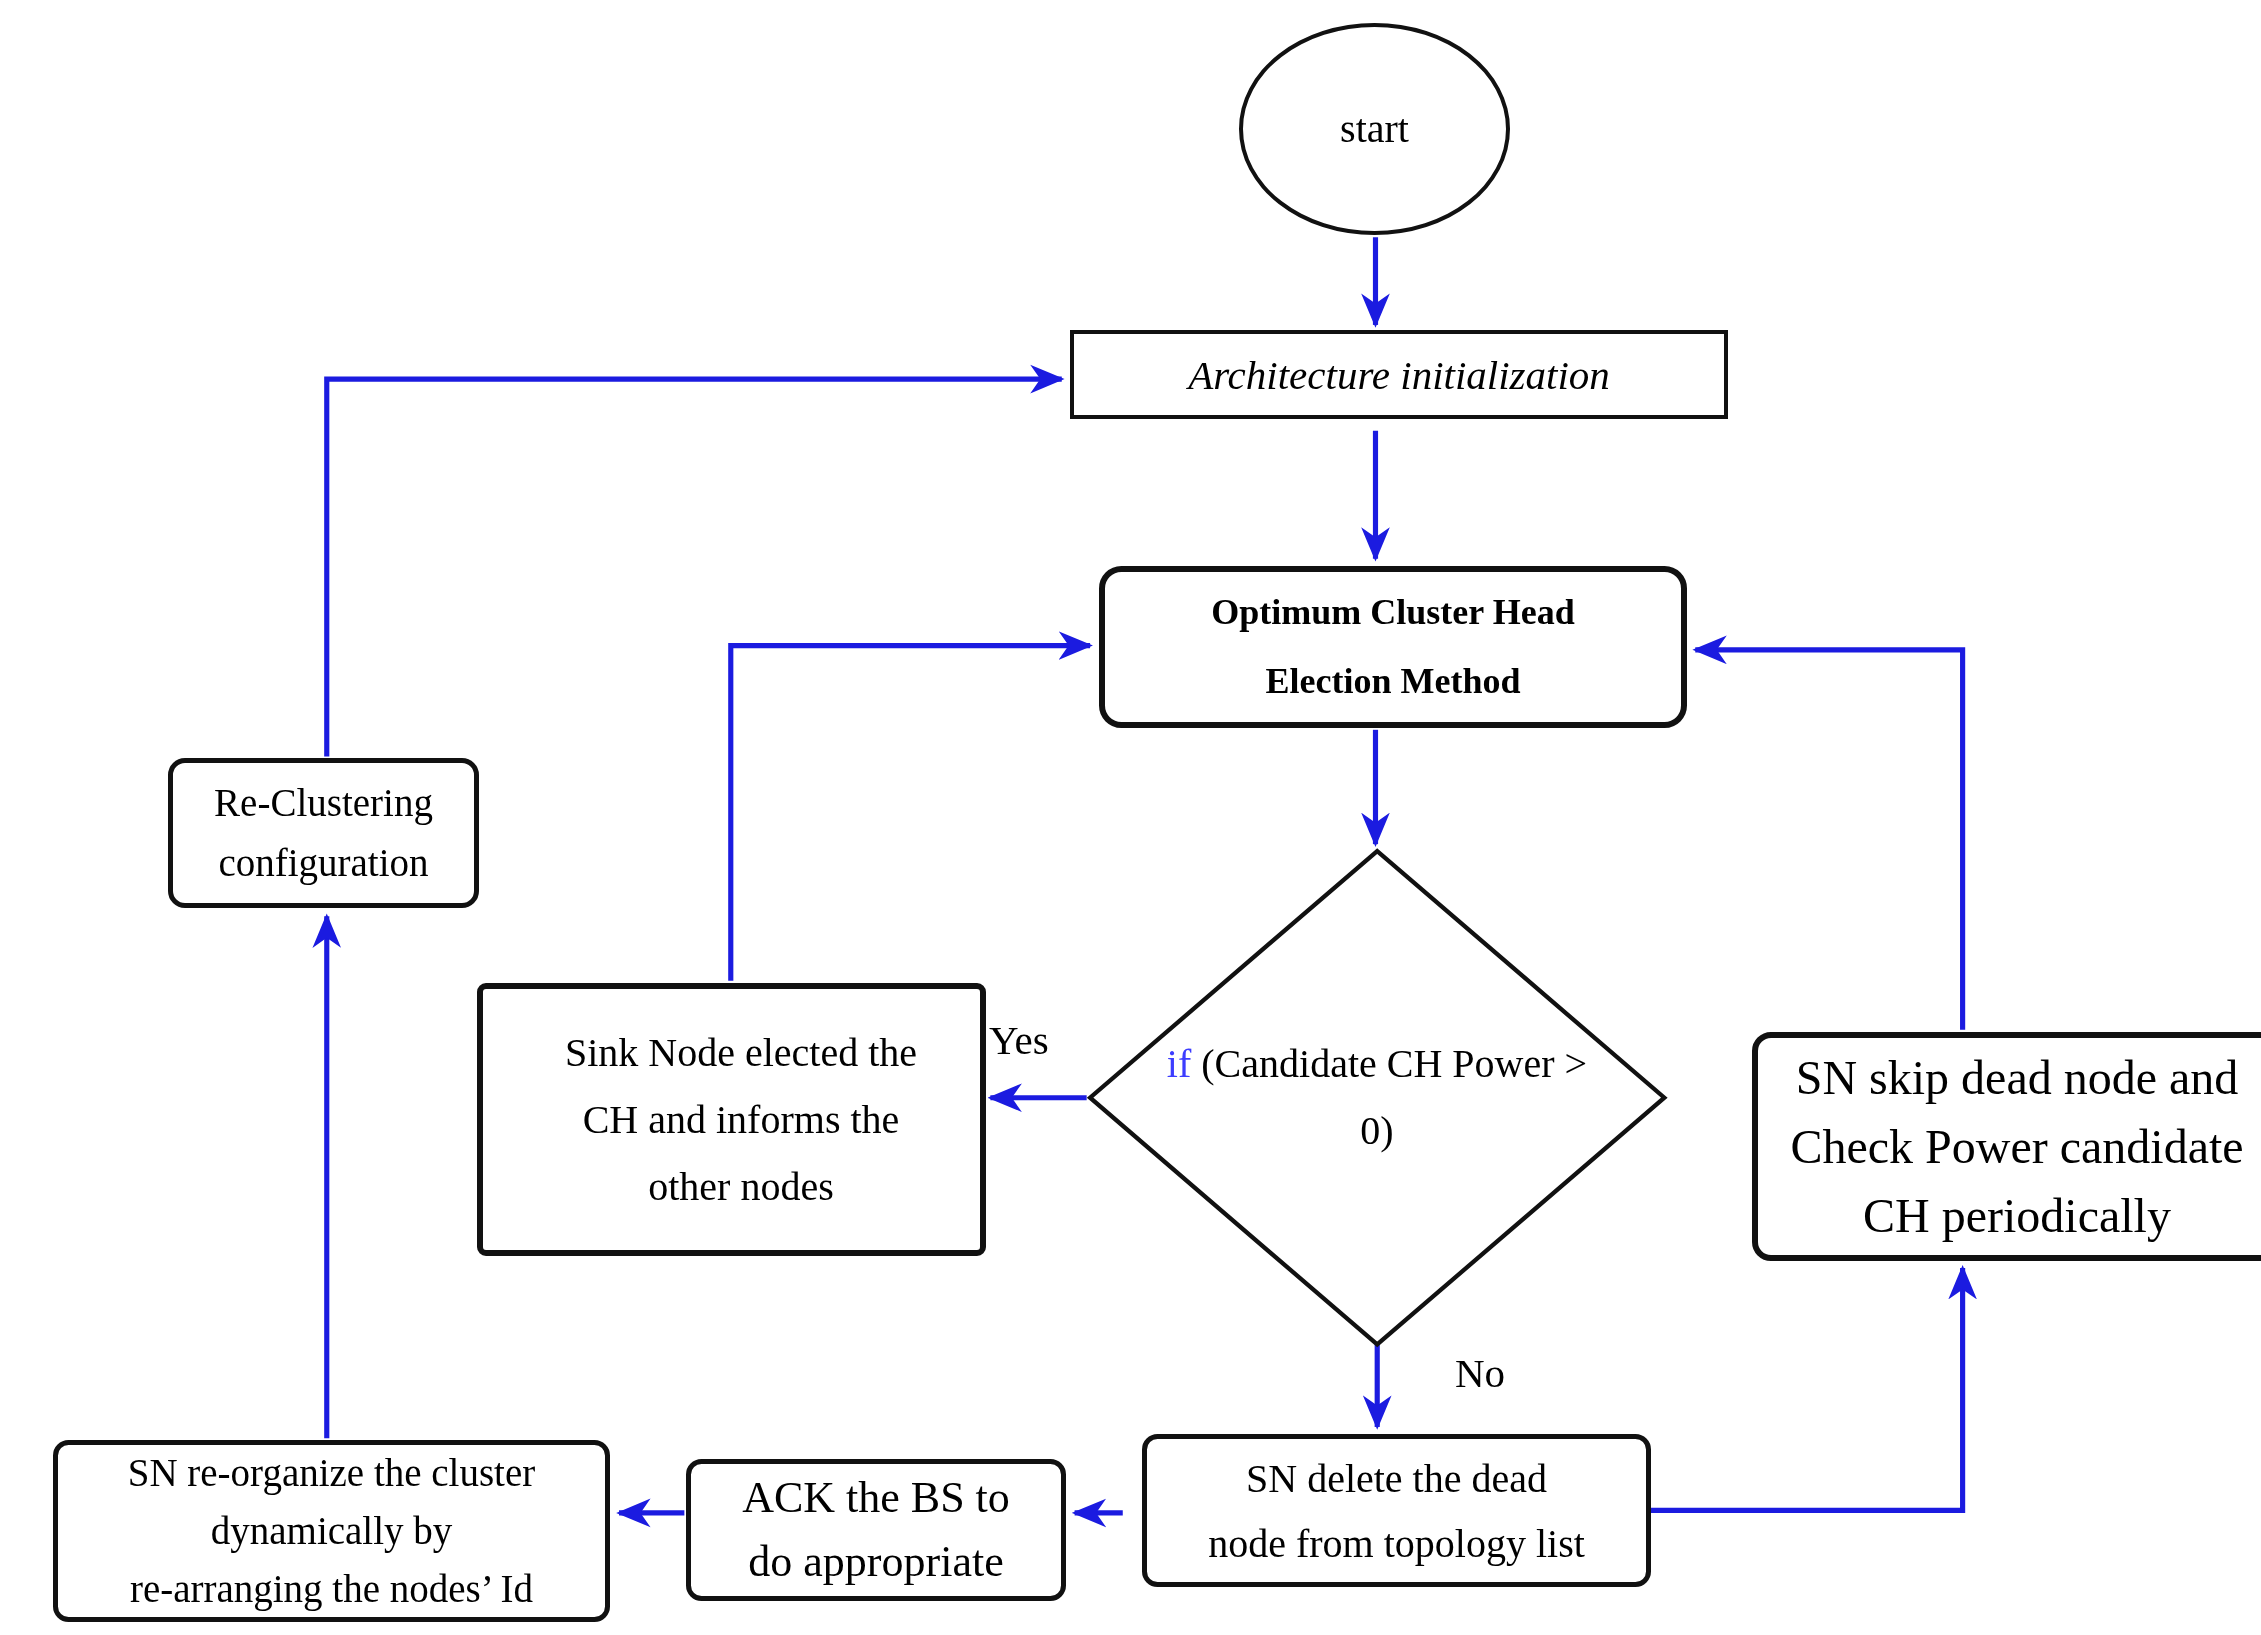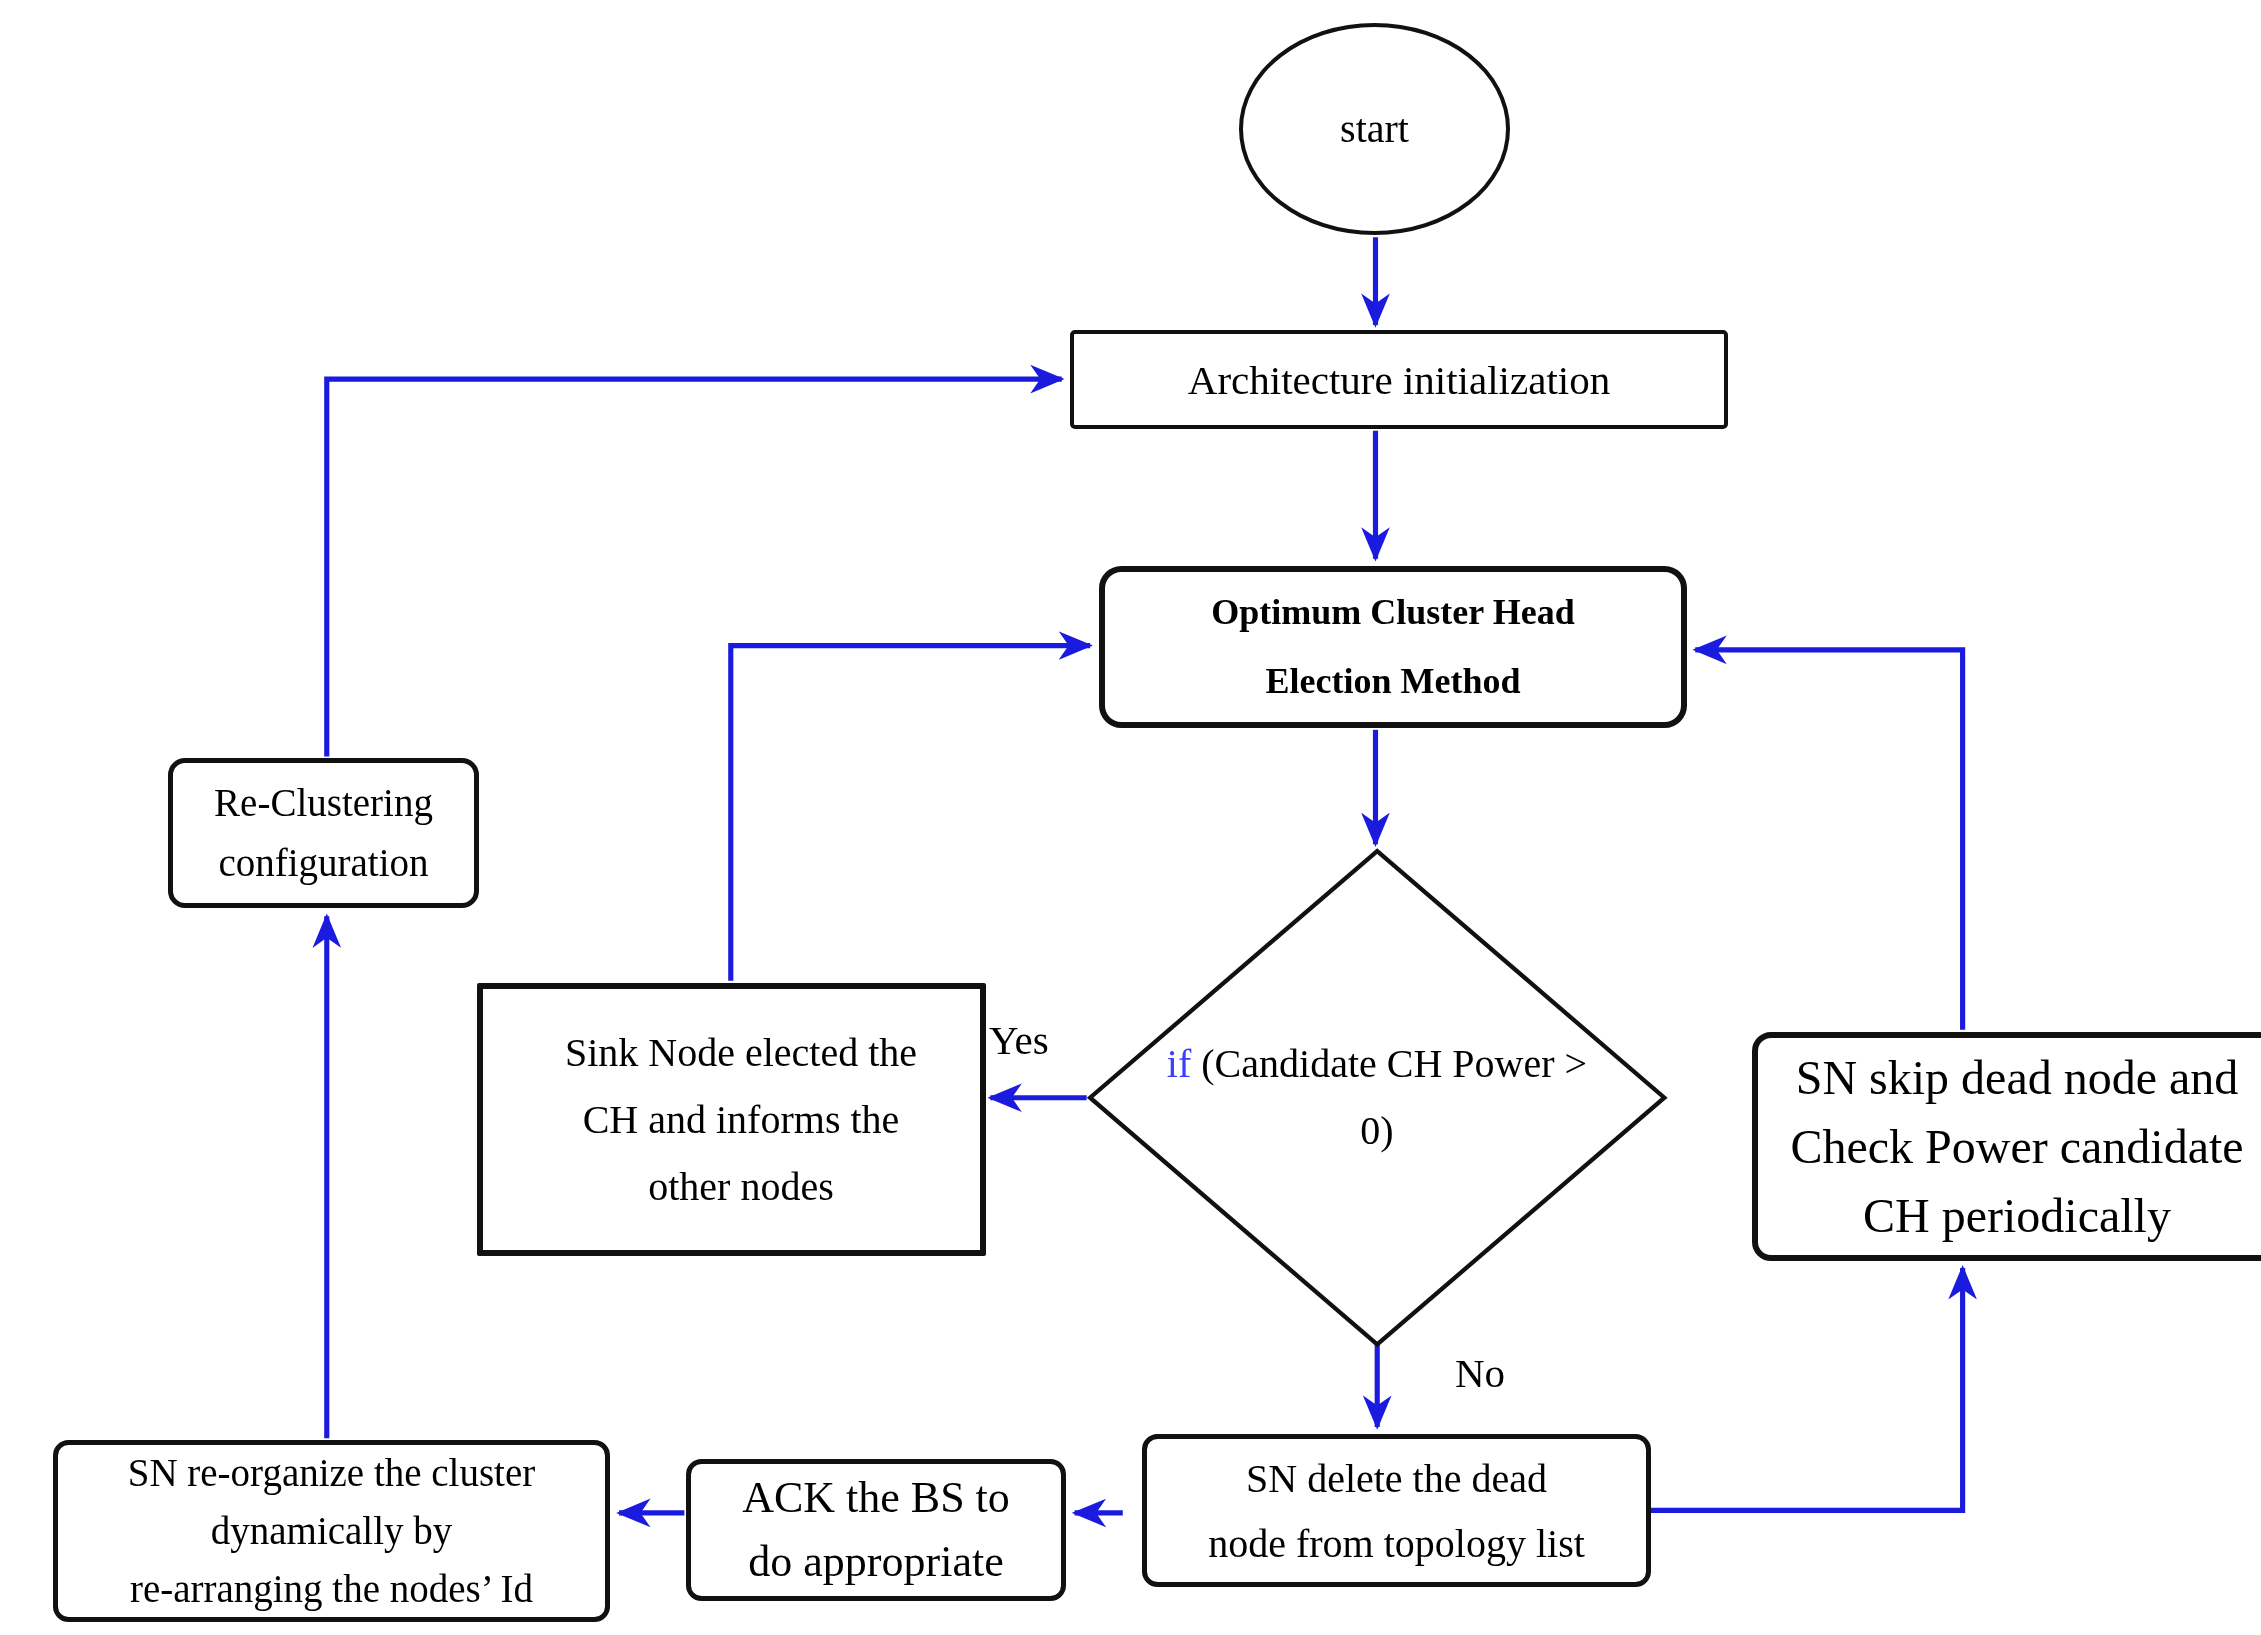--- a/index.html
+++ b/index.html
@@ -22,35 +22,35 @@
     border:5.2px solid var(--line,#111111);
     border-radius:15.5px;
     font-size:40px;line-height:64px;
   }
   .node .ln{display:block;white-space:nowrap;}
   #node-start{
     left:1239px;top:23px;width:271px;height:212px;
     border-radius:50%;border-width:4.3px;font-size:40px;
   }
   #node-architecture{
-    left:1070px;top:330px;width:658px;height:99px;
-    border-width:4.3px;border-radius:5px;font-size:41px;
+    left:1070px;top:330px;width:658px;height:89px;
+    border-width:4.3px;border-radius:0;font-size:41px;font-style:italic;
   }
   #node-optimum{
     left:1099px;top:566px;width:588px;height:162px;
     border-width:6.9px;border-radius:22.4px;
     font-weight:bold;font-size:36px;line-height:69px;
   }
   #node-reclustering{
     left:168px;top:758px;width:311px;height:150px;
     border-radius:17px;font-size:39px;line-height:60px;
   }
   #node-sink{
     left:477px;top:983px;width:509px;height:273px;
-    border-width:6px;border-radius:2px;font-size:40px;line-height:67px;padding-left:19px;
+    border-width:6px;border-radius:9px;font-size:40px;line-height:67px;padding-left:19px;
   }
   #node-skip{
     left:1711px;top:1032px;width:530px;height:229px;
     border-width:6px;border-radius:19px;font-size:48px;line-height:69px;margin-left:41px;
   }
   #node-delete{
     left:1126px;top:1434px;width:509px;height:153px;
     border-radius:15.5px;font-size:40px;line-height:65px;margin-left:16px;
   }
   #node-ack{

